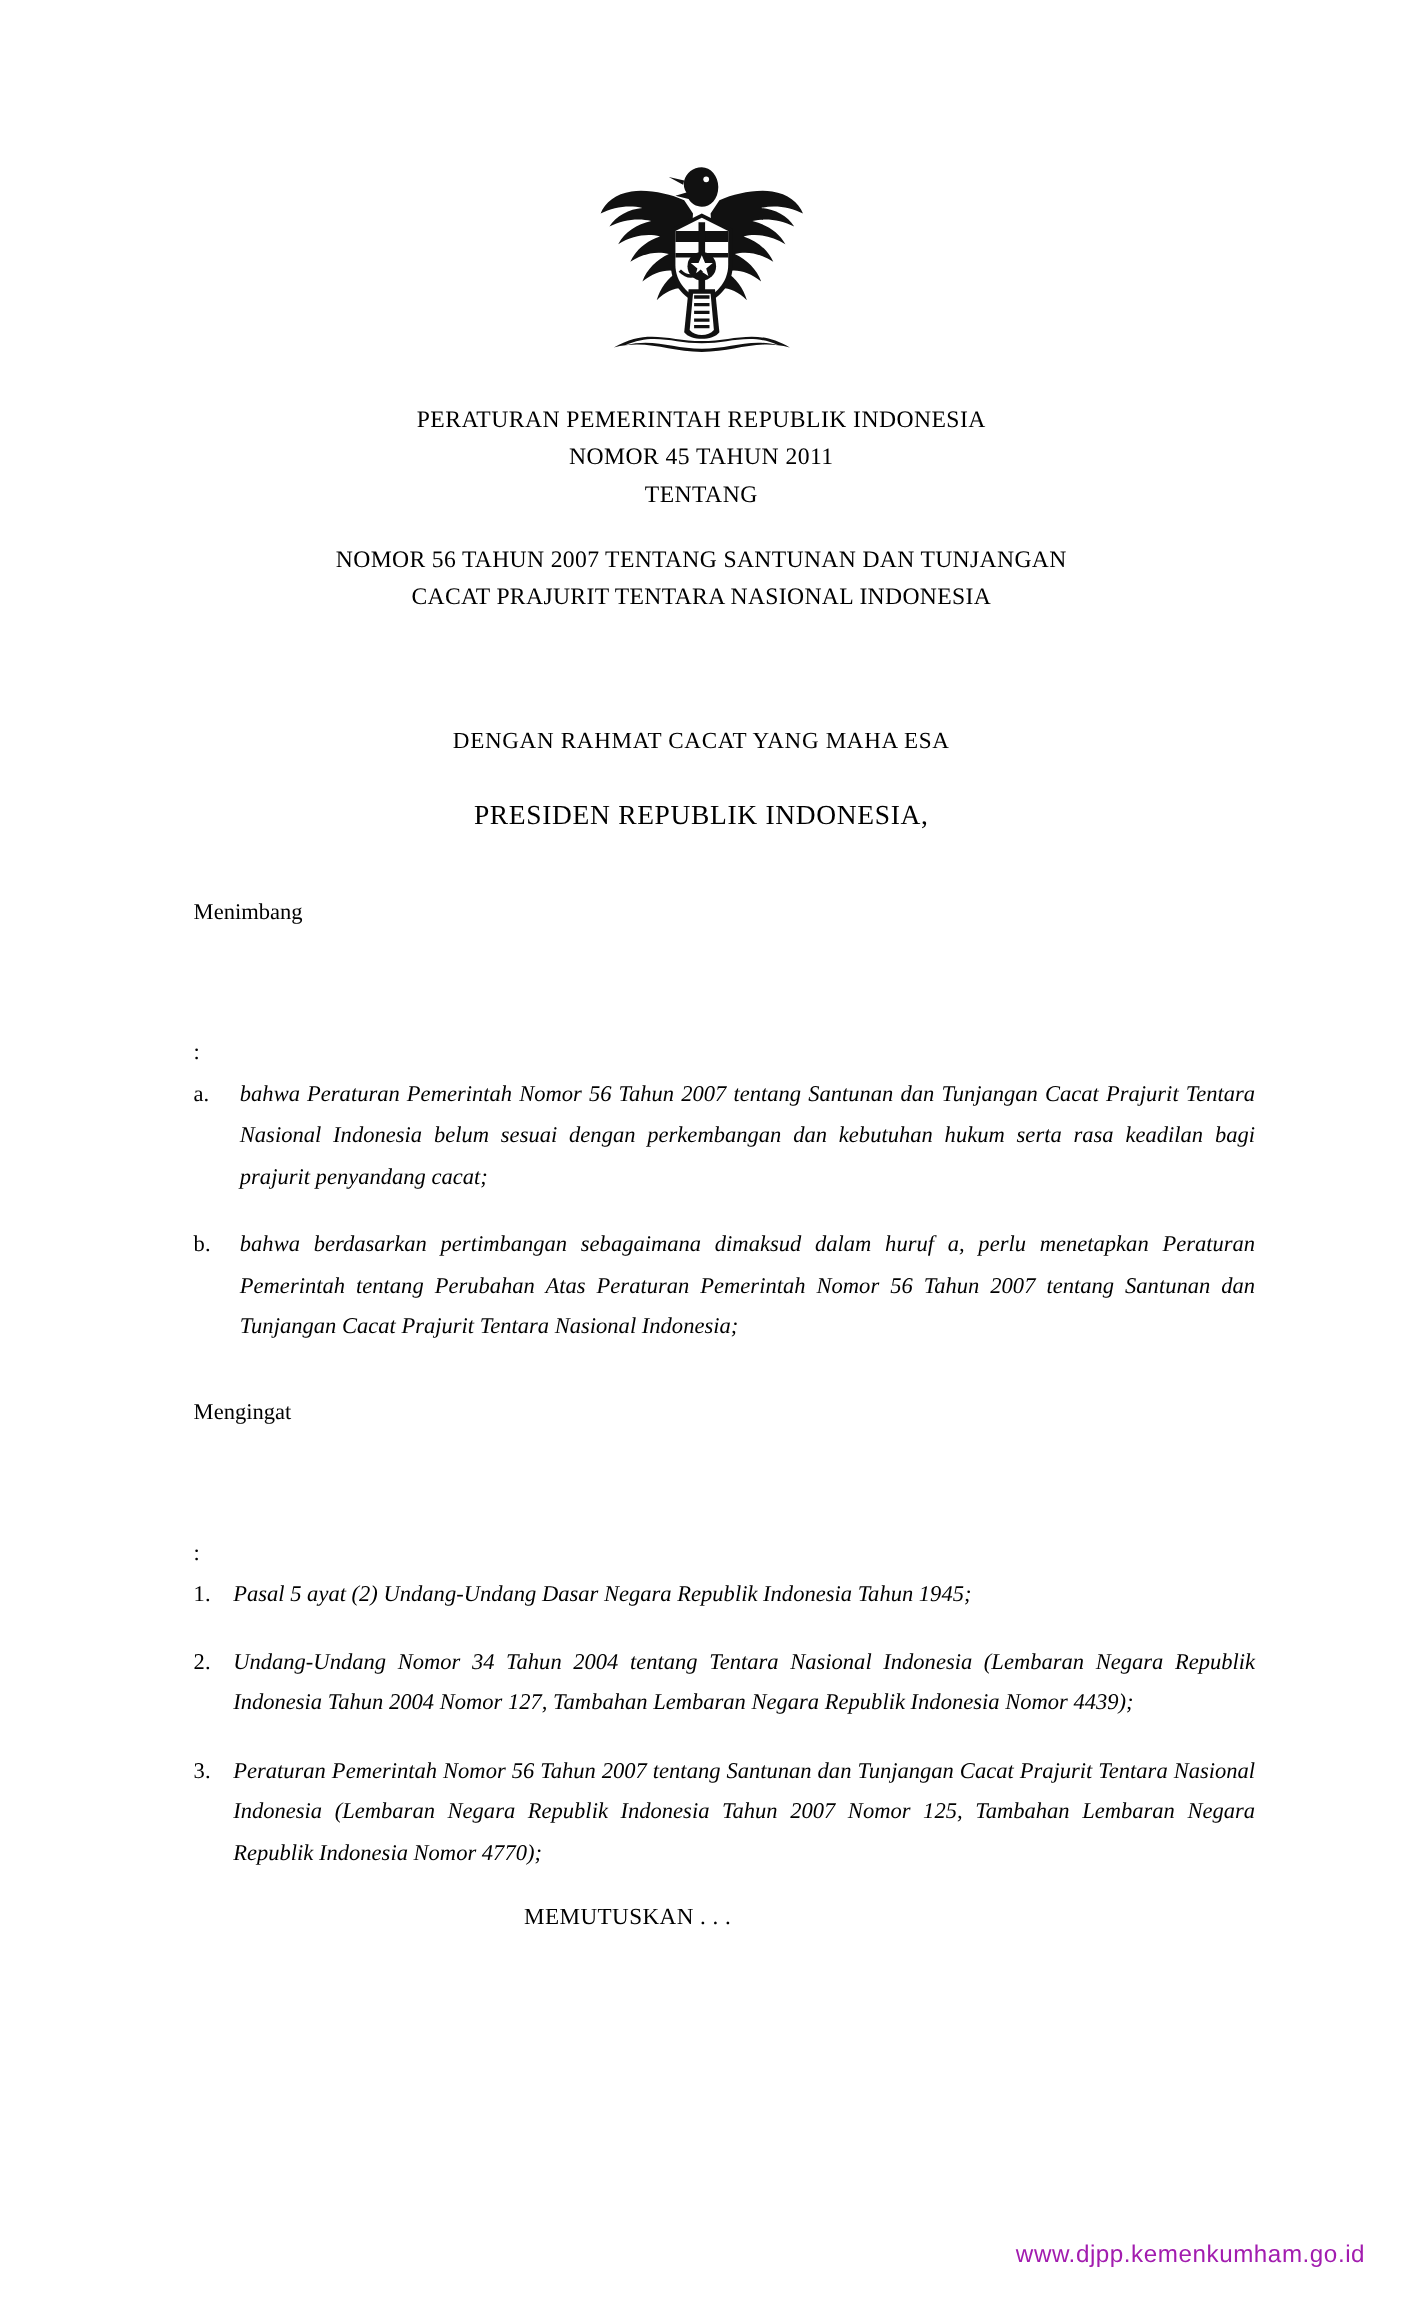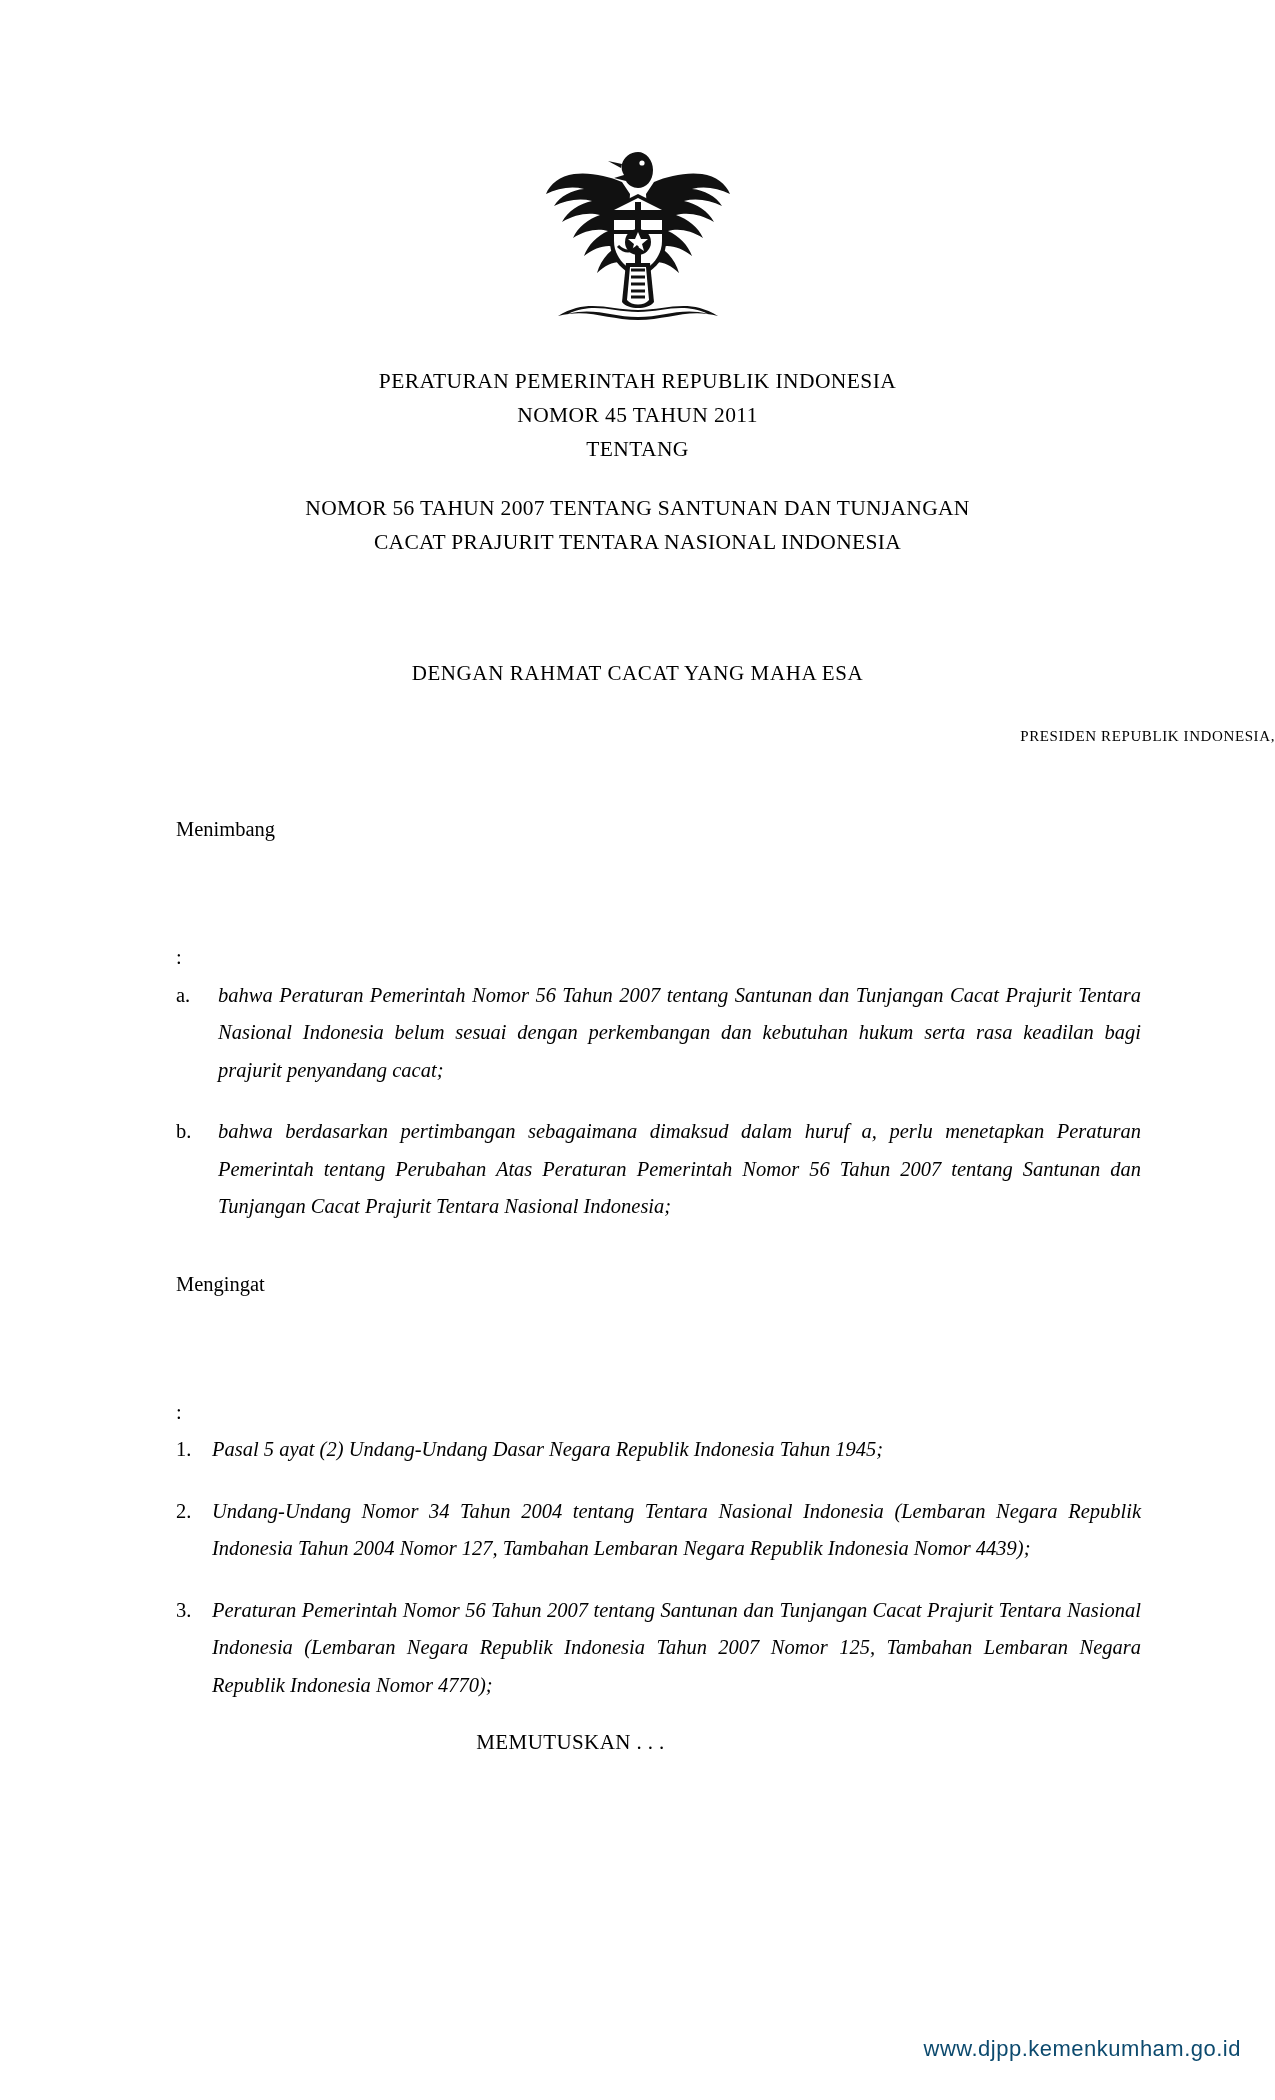--- a/index.html
+++ b/index.html
@@ -55,22 +55,22 @@
     width: 100%;
     text-align: center;
     font-size: 21px;
     letter-spacing: 0.6px;
   }
   .presiden {
     position: absolute;
     top: 712px;
     left: 0;
     width: 100%;
-    text-align: right;
-    font-size: 15px;
+    text-align: center;
+    font-size: 25px;
     letter-spacing: 0.6px;
   }
 
   .body {
     position: absolute;
     top: 795px;
     left: 176px;
     width: 965px;
     font-size: 20.5px;
     line-height: 37.5px;
@@ -123,21 +123,21 @@
     letter-spacing: 0.4px;
   }
   .watermark {
     position: absolute;
     left: 0;
     top: 2020px;
     width: 1241px;
     text-align: right;
     font-family: "Liberation Sans", sans-serif;
     font-size: 22px;
-    color: #0c4a6e;
+    color: #a21caf;
     letter-spacing: 0.5px;
   }
 </style>
 </head>
 <body>
 
 <div class="page">
 
   <div class="emblem">
     <svg width="200" height="200" viewBox="0 0 200 200" aria-hidden="true">

